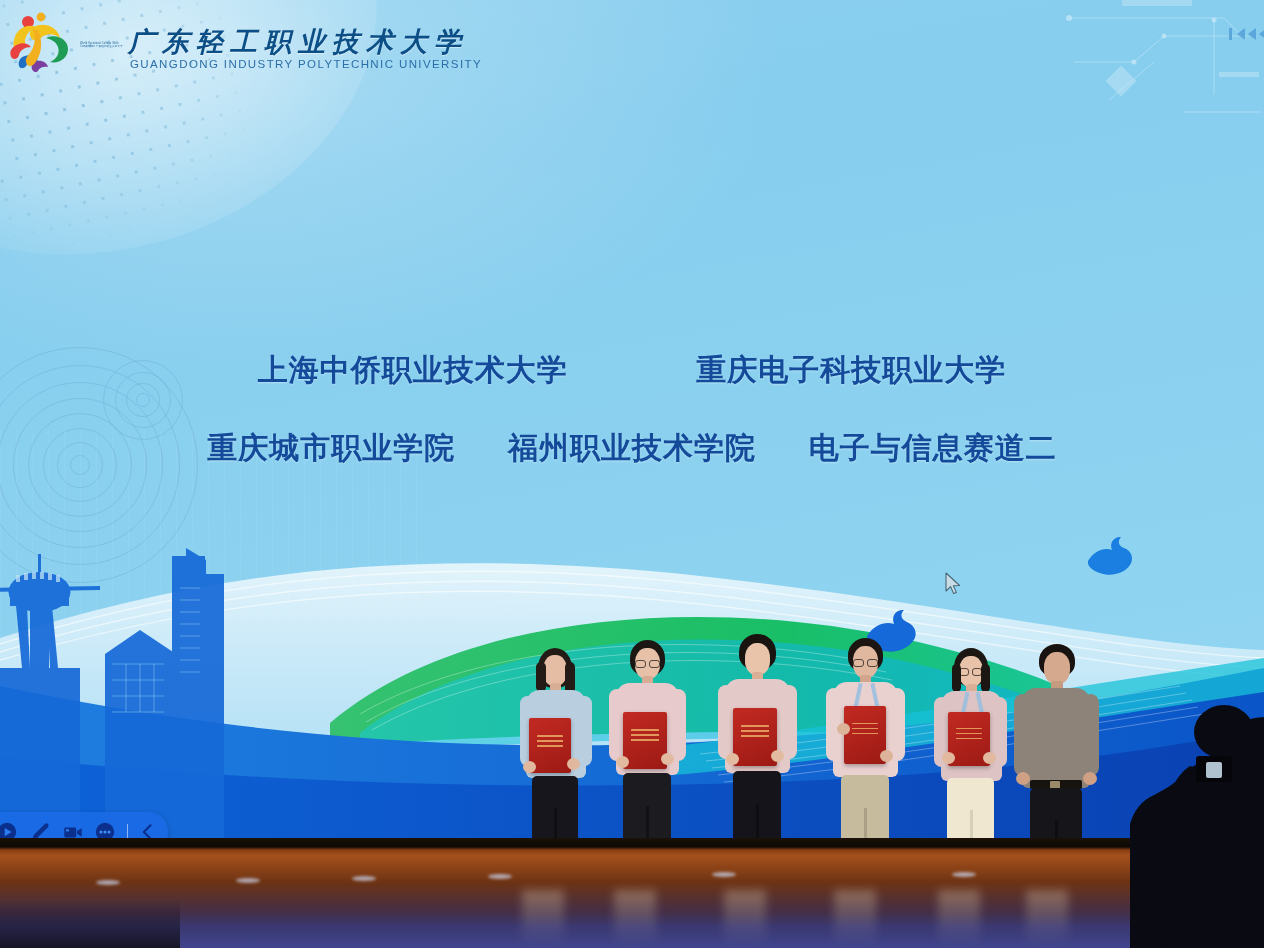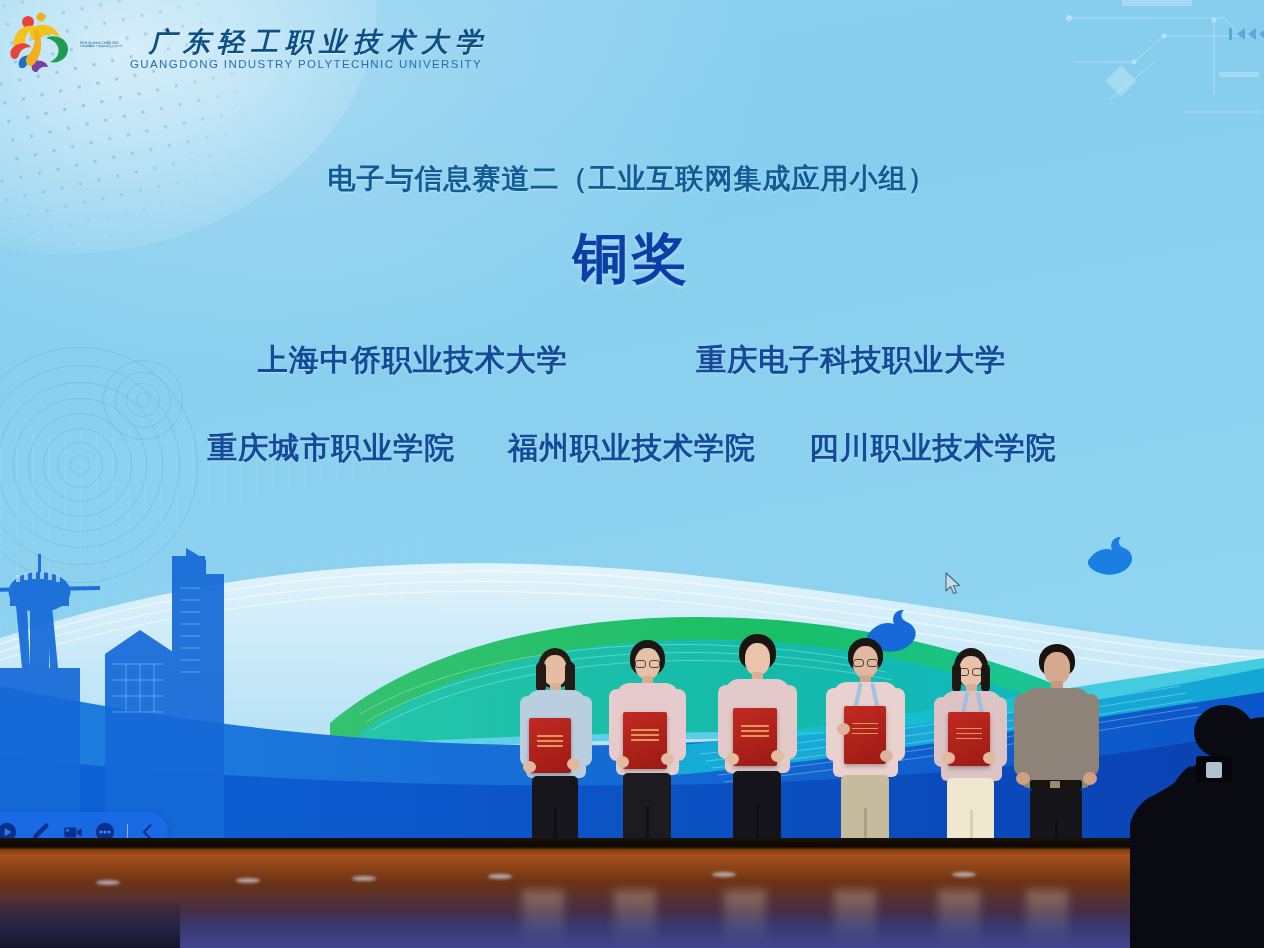--- a/index.html
+++ b/index.html
@@ -71,35 +71,34 @@
   #award-title {
     position:absolute; left:0; top:222px; width:1264px; text-align:center;
     font-size:55px; font-weight:bold; letter-spacing:4px;
     color:#0b3fa8; text-shadow:0 2px 4px rgba(255,255,255,.35);
   }
   .school-row {
     position:absolute; left:0; width:1264px; text-align:center;
     font-size:30px; font-weight:bold; color:#134a9a; letter-spacing:1px;
     text-shadow:0 1px 2px rgba(255,255,255,.35);
   }
-  #school-row-1 { top:340px; }
+  #school-row-1 { top:350px; }
   #school-row-2 { top:428px; }
   .school-row .gap-wide { display:inline-block; width:110px; }
   .school-row .gap-narrow { display:inline-block; width:34px; }
 
   
   #logo-block { position:absolute; left:8px; top:8px; width:370px; height:72px; }
   #logo-mark { position:absolute; left:0; top:2px; width:68px; height:62px; }
   #logo-text-cn {
     position:absolute; left:120px; top:16px;
     font-family:"Liberation Serif","DejaVu Serif",serif;
     font-size:27px; font-weight:bold; color:#0c4f86; letter-spacing:7px;
     font-style:italic; white-space:nowrap;
     text-shadow:0 1px 1px rgba(255,255,255,.5);
-    margin-left:21px;
   }
   #logo-text-en {
     position:absolute; left:122px; top:50px;
     font-size:11.5px; color:#2b6fa8; letter-spacing:1.4px; white-space:nowrap;
   }
   #logo-badge-text {
     position:absolute; left:72px; top:34px; width:46px;
     font-size:2.6px; line-height:3.3px; color:#1d5f94; letter-spacing:.1px;
   }
 
@@ -314,34 +313,32 @@
 
         <g fill="#1a7fe0">
           <path d="M1088 43 c6 -10 16 -14 24 -11 c-3 -7 2 -14 9 -13 c-4 5 -2 9 3 11 c8 3 10 11 6 17 c-6 9 -20 12 -30 8 c-6 -2 -13 -6 -12 -12z"></path>
         </g>
         <g fill="#1569d8">
           <path d="M867 118 c7 -11 18 -15 27 -12 c-3 -8 2 -15 10 -14 c-5 5 -2 10 3 12 c9 4 11 13 6 19 c-7 10 -22 13 -33 9 c-7 -3 -14 -7 -13 -14z"></path>
         </g>
       </svg>
     </div>
 
-    <div id="title-sub">电子与信息赛道二（工业互联网集成应用小组）</div>
-    <div id="award-title">铜奖</div>
 
     <div class="school-row" id="school-row-1">
       <span>上海中侨职业技术大学</span>
       <span class="gap-wide"></span>
       <span>重庆电子科技职业大学</span>
     </div>
     <div class="school-row" id="school-row-2">
       <span>重庆城市职业学院</span>
       <span class="gap-narrow"></span>
       <span>福州职业技术学院</span>
       <span class="gap-narrow"></span>
-      <span>四川职业技术学院</span>
+      <span>电子与信息赛道二</span>
     </div>
 
     <div id="logo-block">
       <svg id="logo-mark" viewBox="0 0 68 62">
         <circle cx="20" cy="12" r="6" fill="#e8413f"></circle>
         <circle cx="33" cy="7" r="4.4" fill="#f2b01e"></circle>
         <path d="M6 30 c2 -11 13 -17 22 -13 c-7 3 -11 9 -11 15 c0 6 -4 9 -8 8 c-4 -1 -4 -6 -3 -10z" fill="#f2c31c"></path>
         <path d="M3 40 c5 -8 16 -9 20 -3 c-6 0 -11 3 -12 8 c-1 4 -5 5 -7 3 c-2 -2 -2 -6 -1 -8z" fill="#e8413f"></path>
         <path d="M13 48 c6 -5 15 -3 17 3 c-6 -1 -10 1 -12 5 c-2 3 -6 3 -7 0 c-1 -3 0 -6 2 -8z" fill="#1f6fc4"></path>
         <path d="M26 52 c6 -3 13 0 14 5 c-5 -1 -9 1 -10 4 c-2 2 -5 1 -6 -2 c-1 -3 0 -6 2 -7z" fill="#7b3fa0"></path>

